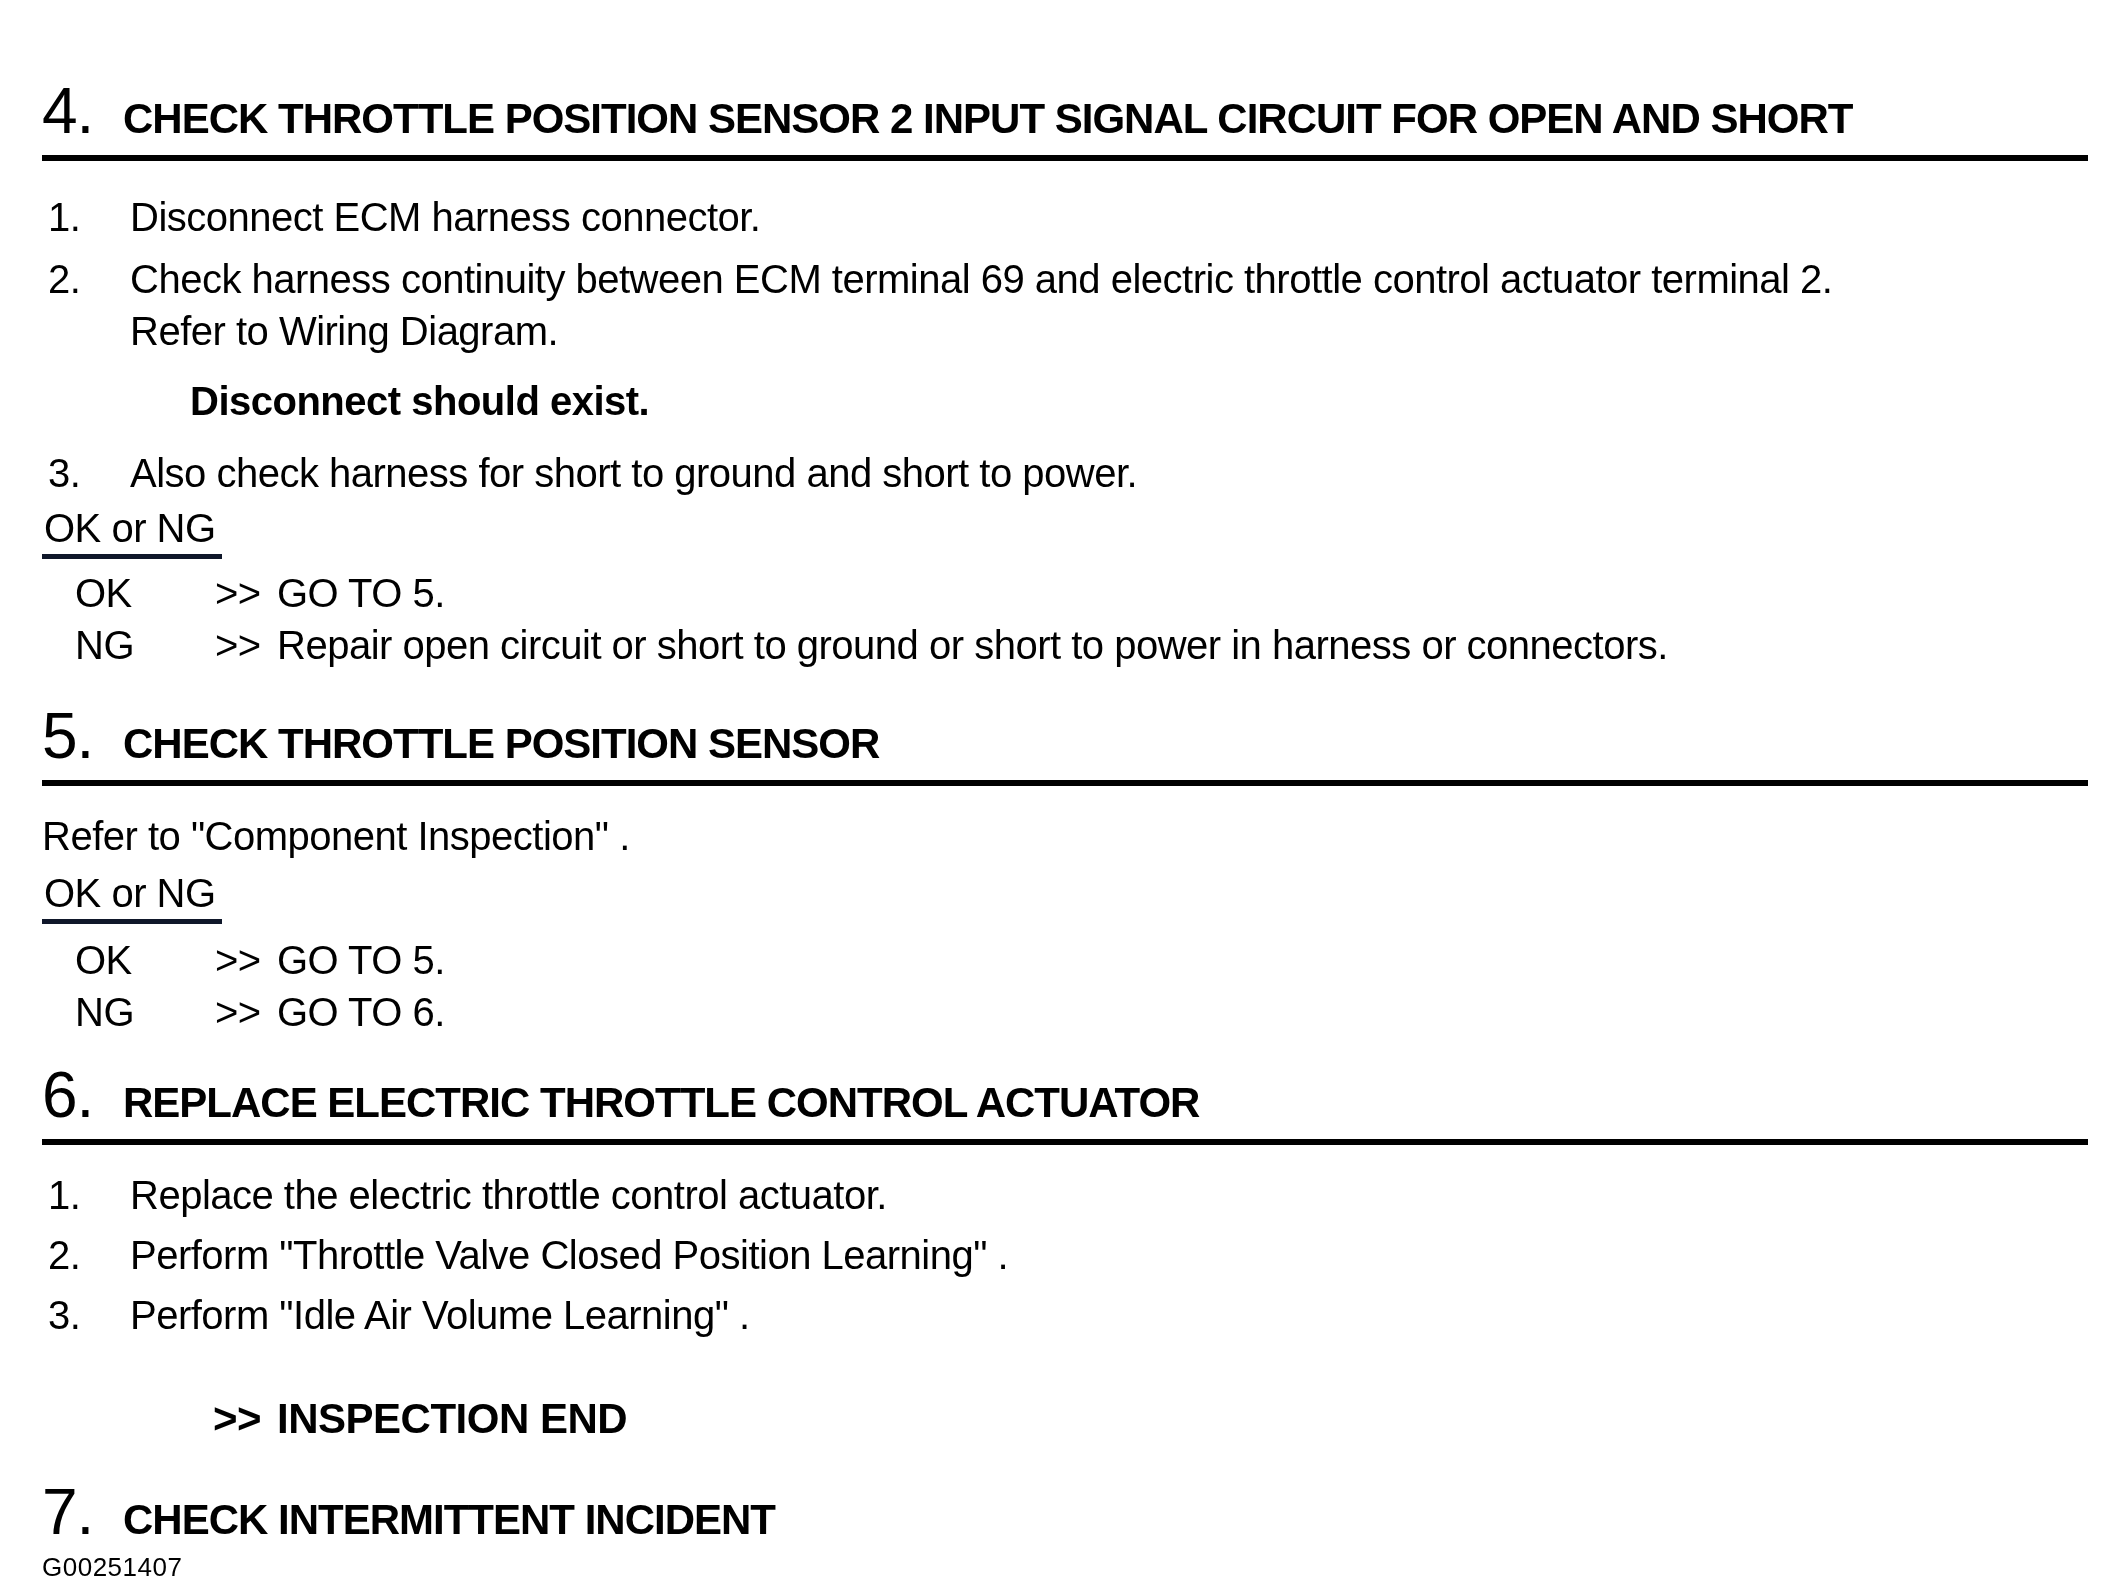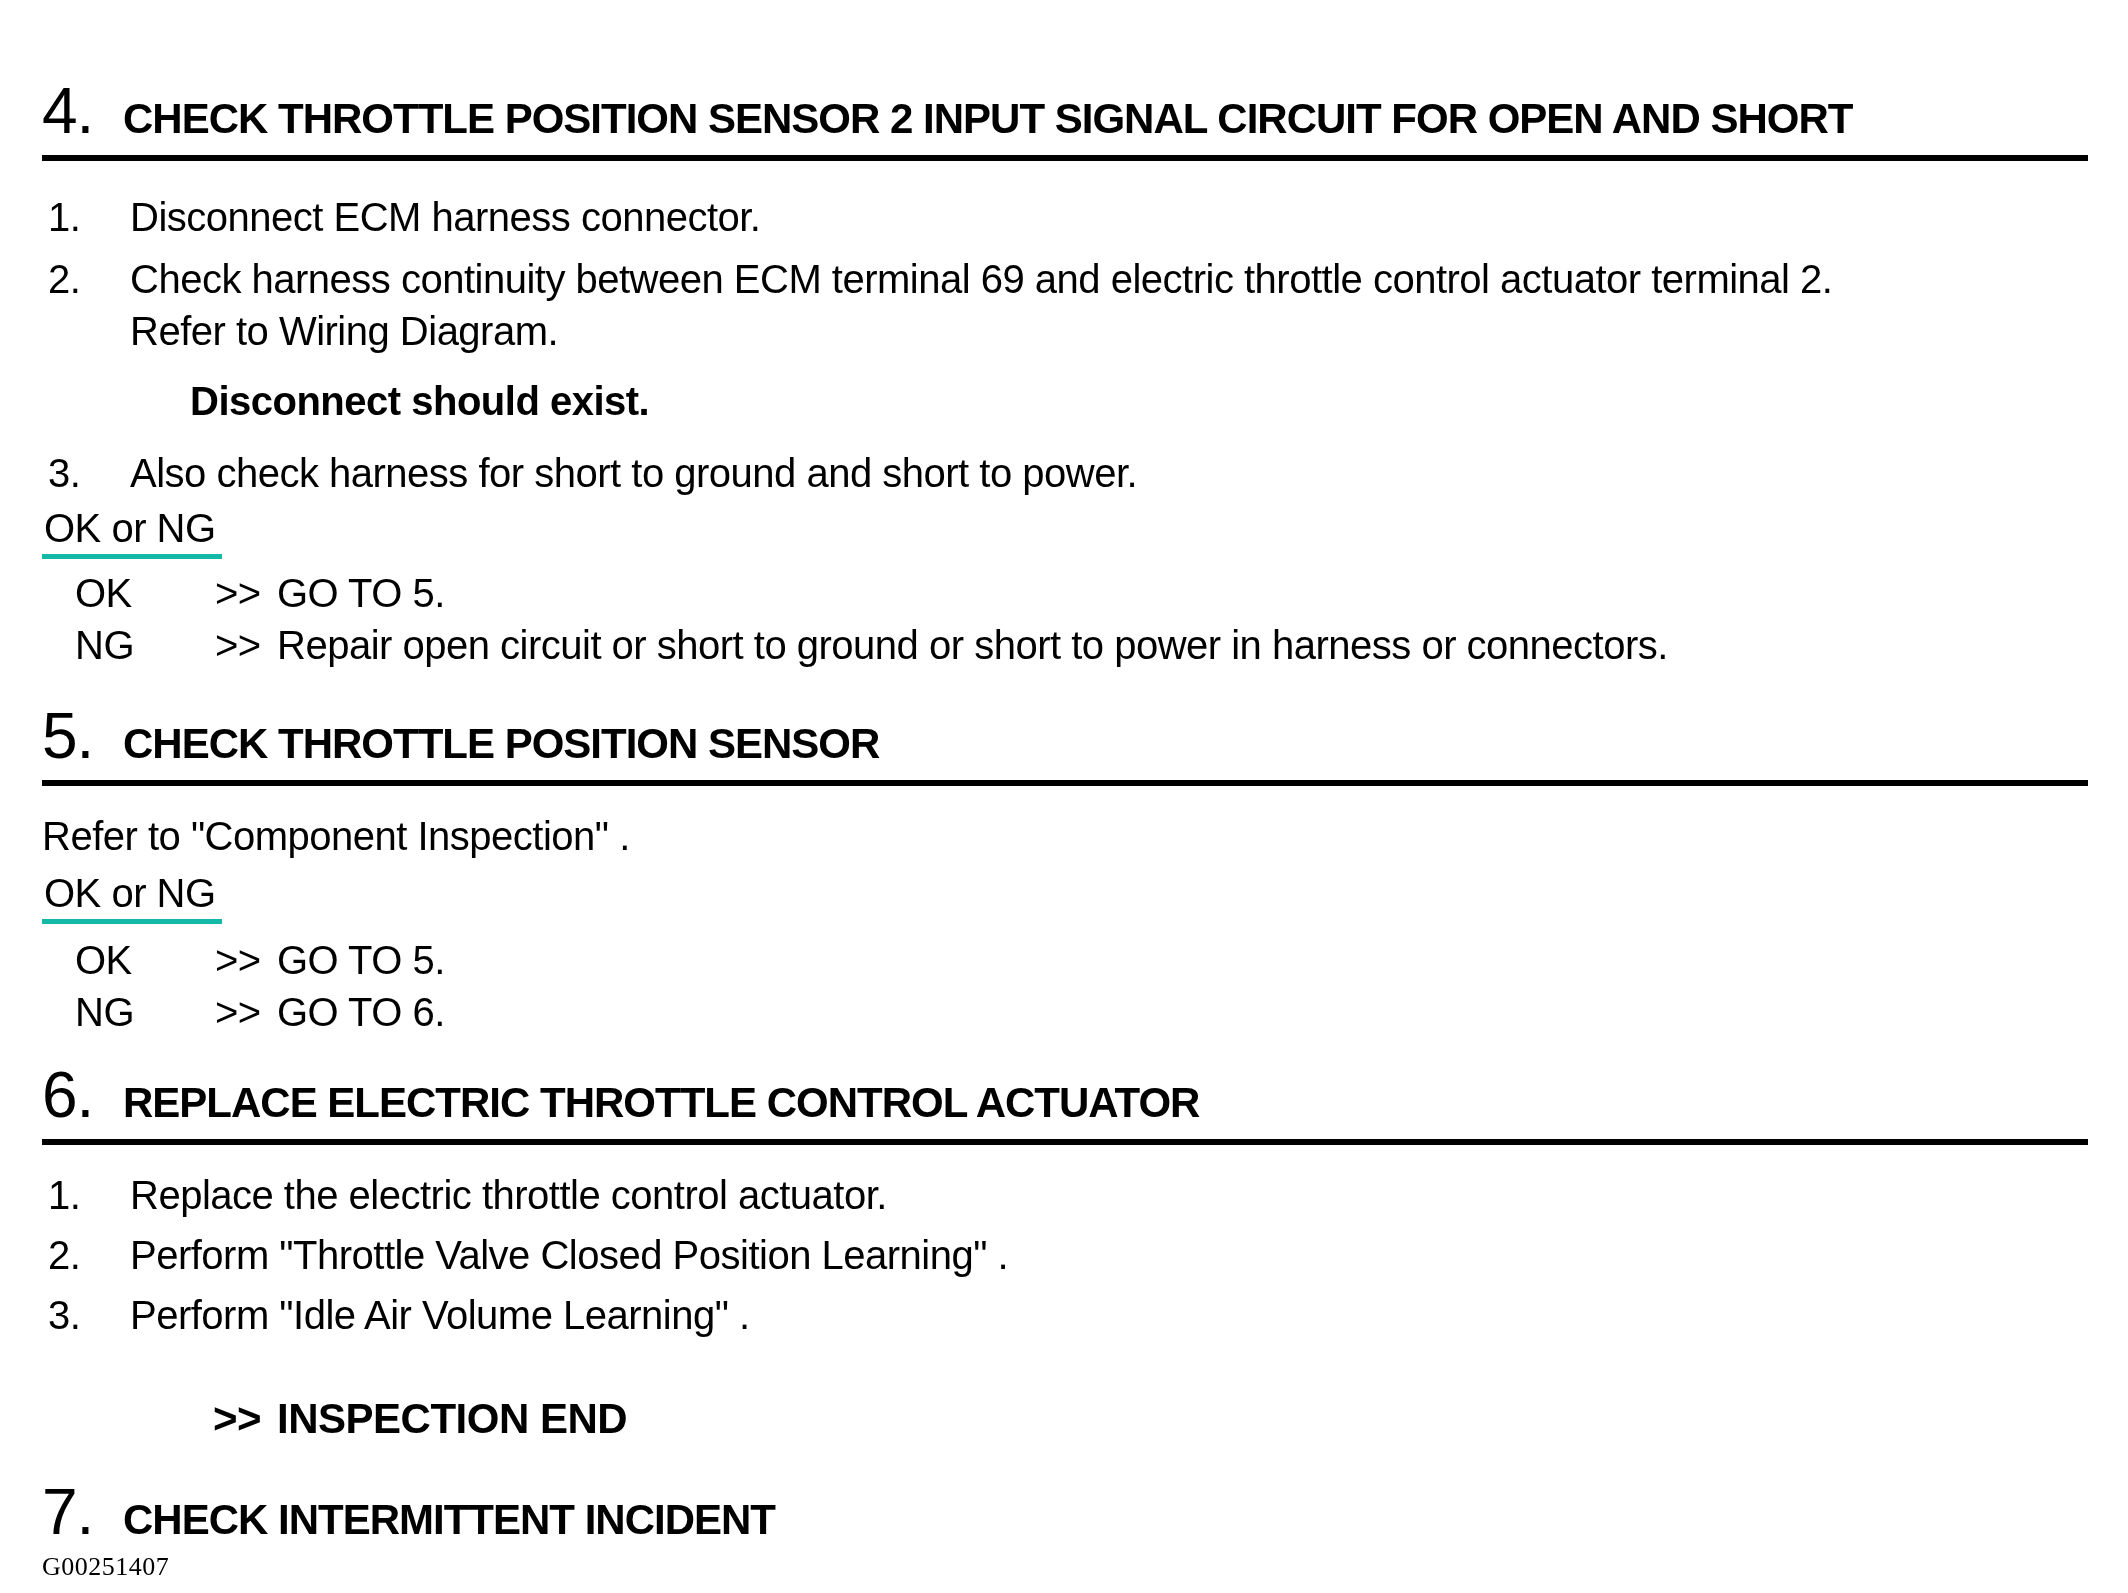--- a/index.html
+++ b/index.html
@@ -29,33 +29,33 @@
   .step { display: flex; font-size: 40px; line-height: 52px; letter-spacing: -0.5px; }
   .step-num { flex: 0 0 88px; box-sizing: border-box; padding-left: 6px; }
   .step-body { flex: 1; }
   .plain-line { font-size: 40px; line-height: 52px; letter-spacing: -0.5px; }
   .spec {
     font-size: 40px; line-height: 52px; font-weight: 700;
     letter-spacing: -0.5px; margin-left: 148px;
   }
   .okng {
     display: inline-block; font-size: 40px; line-height: 42px;
-    letter-spacing: -0.5px; border-bottom: 5px solid #14b8a6;
+    letter-spacing: -0.5px; border-bottom: 5px solid #0f172a;
     padding: 0 6px 5px 2px;
   }
   .result { display: flex; font-size: 40px; line-height: 48px; letter-spacing: -0.5px; }
   .result-label { flex: 0 0 173px; box-sizing: border-box; padding-left: 33px; }
   .result-arrow { flex: 0 0 62px; }
   .result-action { flex: 1; }
   .insp {
     display: flex; font-size: 42px; line-height: 52px; font-weight: 700;
     margin-left: 171px; letter-spacing: -0.5px;
   }
   .insp-arrow { margin-right: 16px; }
-  .figure-id { font-size: 26px; line-height: 30px; letter-spacing: 0.5px; font-family: Liberation Serif, serif; }
+  .figure-id { font-size: 26px; line-height: 30px; letter-spacing: 0.5px; }
 </style>
 </head>
 <body>
 
 <div class="page">
 
   <section>
     <div class="sec-head">
       <span class="sec-num">4.</span>
       <span class="sec-title">CHECK THROTTLE POSITION SENSOR 2 INPUT SIGNAL CIRCUIT FOR OPEN AND SHORT</span>

